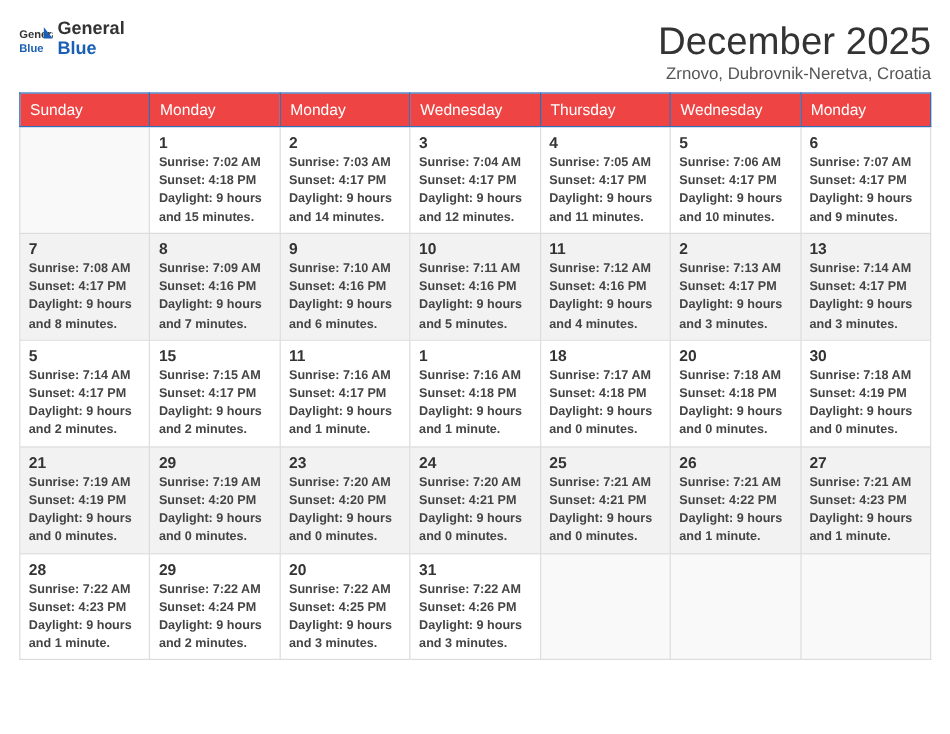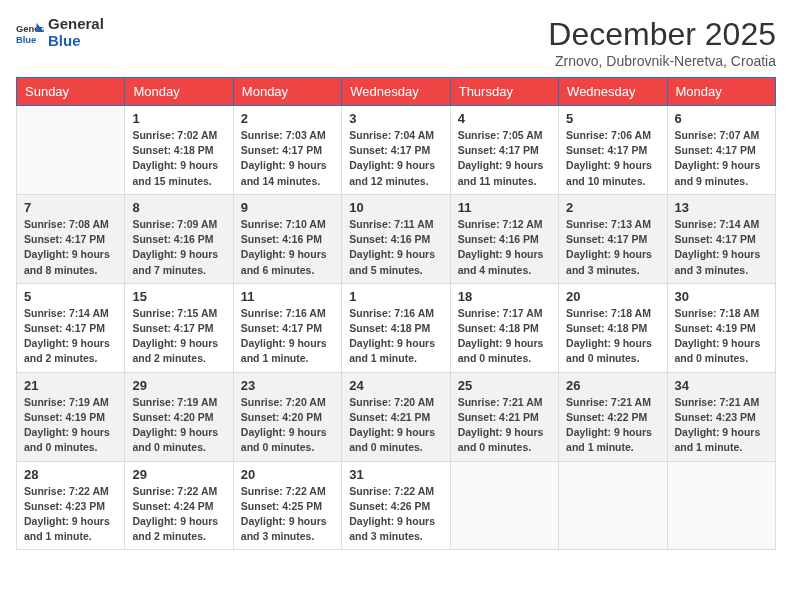--- a/index.html
+++ b/index.html
@@ -224,21 +224,21 @@
         </td>
         <td>
           <span class="day-number">25</span>
           <div class="day-info">Sunrise: 7:21 AM<br>Sunset: 4:21 PM<br>Daylight: 9 hours<br>and 0 minutes.</div>
         </td>
         <td>
           <span class="day-number">26</span>
           <div class="day-info">Sunrise: 7:21 AM<br>Sunset: 4:22 PM<br>Daylight: 9 hours<br>and 1 minute.</div>
         </td>
         <td>
-          <span class="day-number">34</span>
+          <span class="day-number">27</span>
           <div class="day-info">Sunrise: 7:21 AM<br>Sunset: 4:23 PM<br>Daylight: 9 hours<br>and 1 minute.</div>
         </td>
       </tr>
       <tr>
         <td>
           <span class="day-number">28</span>
           <div class="day-info">Sunrise: 7:22 AM<br>Sunset: 4:23 PM<br>Daylight: 9 hours<br>and 1 minute.</div>
         </td>
         <td>
           <span class="day-number">29</span>

